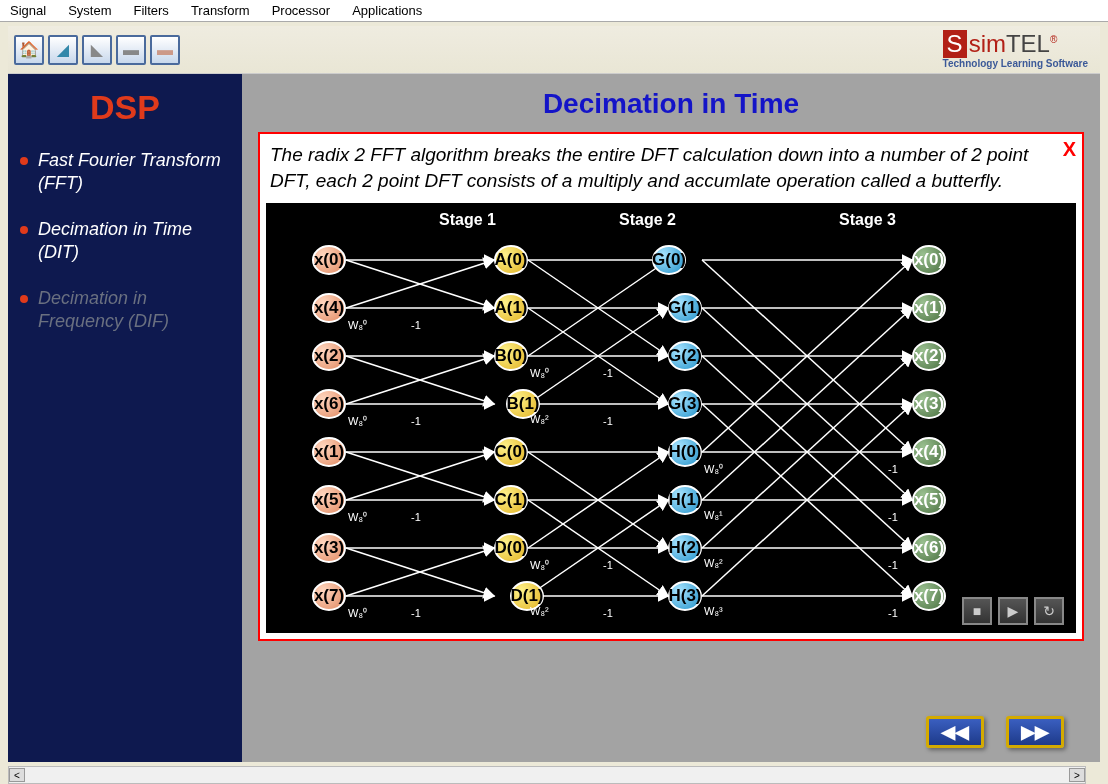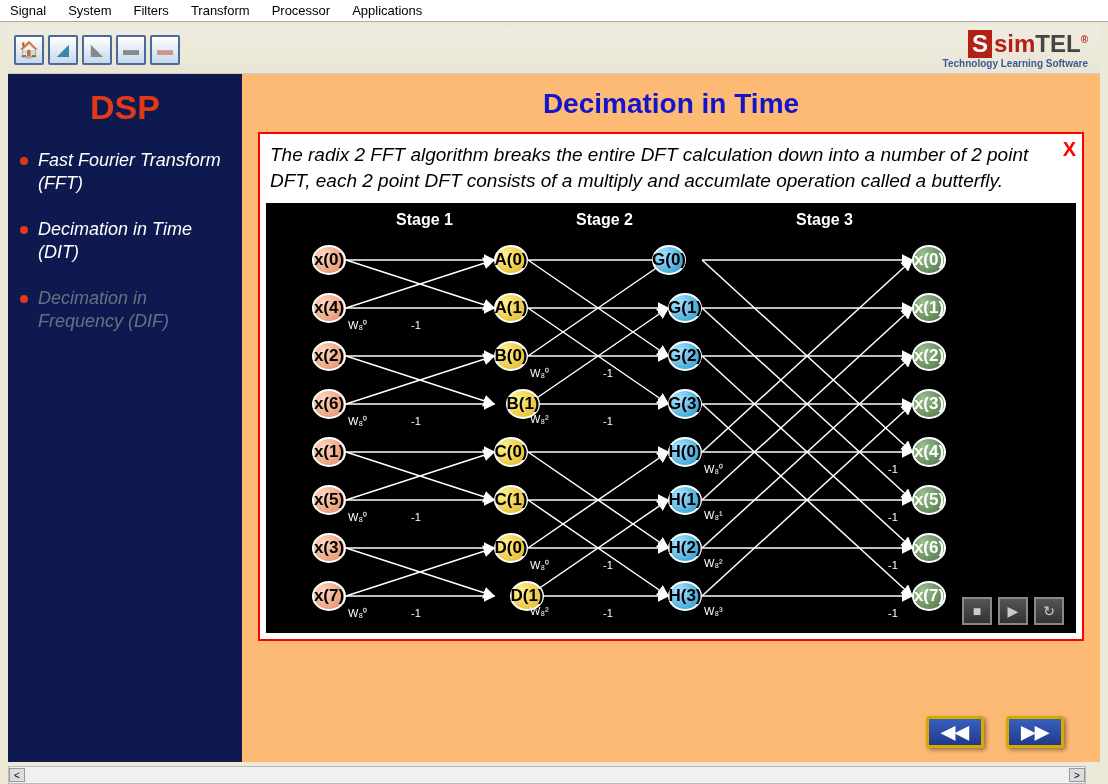--- a/index.html
+++ b/index.html
@@ -3,46 +3,46 @@
 <meta charset="utf-8">
 <style>
 * { margin:0; padding:0; box-sizing:border-box; }
 body { font-family: Arial, sans-serif; font-size:13px; background:#ece9d8; width:1108px; height:784px; overflow:hidden; position:relative;}
 .menubar { background:#fff; border-bottom:1px solid #aaa; height:22px; display:flex; align-items:center; padding:0 6px; gap:14px; font-size:13px;}
 .menubar span { cursor:pointer; padding:2px 4px;}
 .outer { border:4px solid #ece9d8; padding:0 4px; height:calc(784px - 22px - 18px); position:relative;}
 .toolbar { background:linear-gradient(#efece0,#e9e6d5); height:48px; border-bottom:1px solid #ccc; display:flex; align-items:center; padding:4px 6px; position:relative;}
 .toolbtn { width:30px; height:30px; margin-right:4px; border:2px solid #4a6a9c; background:linear-gradient(#fff,#c8d8ec); border-radius:2px; display:flex; align-items:center; justify-content:center; cursor:pointer; font-size:16px;}
 .logo { position:absolute; right:12px; top:4px; text-align:center;}
-.logo-main { font-weight:bold; font-size:24px; color:#b22016; text-align:right;}
+.logo-main { font-weight:normal; font-size:24px; color:#b22016; text-align:left;}
 .logo-main .box { display:inline-block; background:#b22016; color:#fff; padding:0 4px; margin-right:2px;}
 .logo-sub { font-size:10px; color:#3b5998; font-weight:bold;}
 .reg { font-size:10px; vertical-align:super;}
 .main { display:flex; height:calc(100% - 48px);}
 .sidebar { width:234px; background:#0e194f; color:#ccc; padding:14px 12px; font-style:italic; font-size:18px;}
 .sidebar-title { color:#e03a1b; font-size:34px; font-weight:bold; text-align:center; font-style:normal; margin-bottom:22px;}
 .side-item { display:flex; align-items:flex-start; margin-bottom:22px; cursor:pointer;}
 .bullet { width:8px; height:8px; background:#e03a1b; border-radius:50%; margin-top:8px; margin-right:10px; flex-shrink:0;}
 .side-item.active .side-label { color:#fff;}
 .side-item.dim .side-label { color:#6a7080;}
 .side-label { line-height:1.3;}
-.content { flex:1; background:#fdba74; position:relative; padding:8px 16px 8px 16px;}
+.content { flex:1; background:#a3a3a3; position:relative; padding:8px 16px 8px 16px;}
 h1.page-title { color:#1414c8; font-size:28px; font-weight:bold; text-align:center; margin:6px 0 12px 0;}
 .diagram-box { border:2px solid #f00; position:relative; padding:4px 6px 6px 6px; background:#fff;}
 .closex { position:absolute; right:6px; top:4px; color:#f00; font-size:20px; font-weight:bold; cursor:pointer; font-style:normal;}
 .desc { font-style:italic; font-size:19px; line-height:1.35; padding:4px 28px 10px 4px;}
 .diagram { background:#000; position:relative; width:100%; height:430px;}
 .controls { position:absolute; right:12px; bottom:8px; display:flex; gap:6px;}
 .ctrl { width:30px; height:28px; background:linear-gradient(#555,#333); border:2px solid #888; display:flex; align-items:center; justify-content:center; color:#ccc; font-size:14px; cursor:pointer;}
 .nav { position:absolute; right:36px; bottom:14px; display:flex; gap:22px;}
 .navbtn { width:58px; height:32px; background:linear-gradient(#3a5fc0,#1e3a8a); border:3px solid #d4aa00; border-radius:3px; display:flex; align-items:center; justify-content:center; color:#fff; font-size:18px; font-weight:bold; cursor:pointer; box-shadow:2px 2px 4px rgba(0,0,0,0.4);}
 .hscroll { position:absolute; left:8px; right:22px; bottom:0; height:18px; background:#f0f0f0; border:1px solid #bbb; display:flex; align-items:center; justify-content:space-between;}
 .scrollthumb { width:16px; height:14px; background:#ddd; border:1px solid #999; display:flex; align-items:center; justify-content:center; font-size:10px; cursor:pointer;}
 
-.stage-label { position:absolute; color:#fff; font-weight:bold; font-size:16px; top:8px;}
+.stage-label { position:absolute; color:#fff; font-weight:bold; font-size:16px; top:8px;margin-left:43px;}
 .node { position:absolute; width:34px; height:30px; border-radius:50%; border:2px solid #fff; display:flex; align-items:center; justify-content:center; font-size:17px; font-weight:bold;}
 .n-in { background:radial-gradient(circle at 30% 30%, #ffd6bf, #e08860); color:#000;}
 .n-a  { background:radial-gradient(circle at 30% 30%, #fff28a, #e0b020); color:#000;}
 .n-g  { background:radial-gradient(circle at 30% 30%, #a8e4ff, #2090c8); color:#000;}
 .n-o  { background:radial-gradient(circle at 30% 30%, #9ac090, #4a7040); color:#fff;}
 .wlabel { position:absolute; color:#fff; font-size:11px;}
 svg.lines { position:absolute; left:0; top:0; width:100%; height:100%;}
 </style>
 </head>
 <body>

